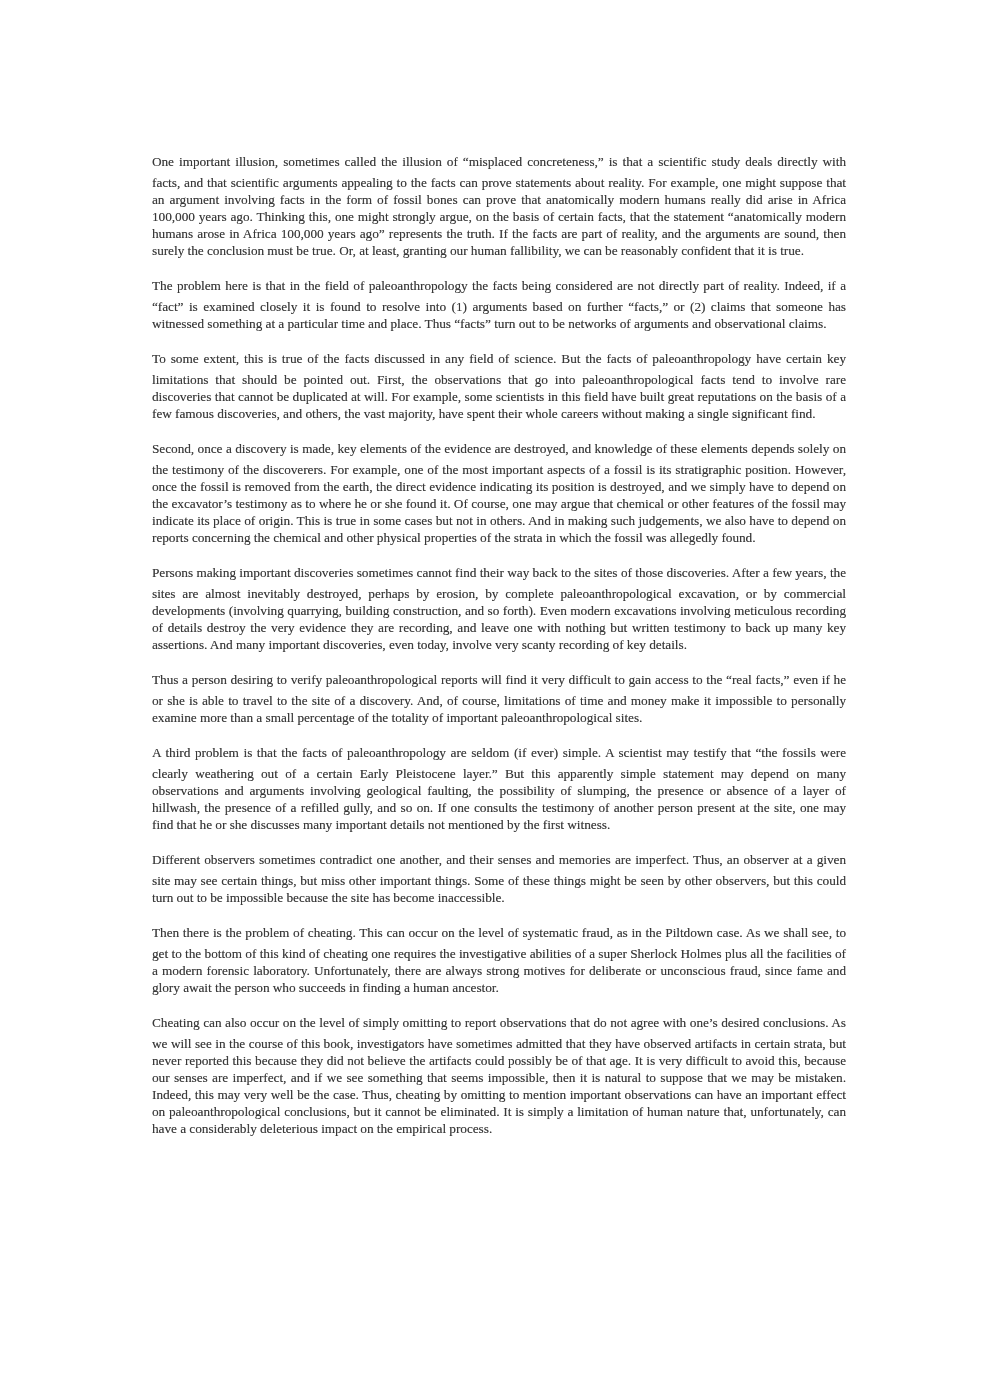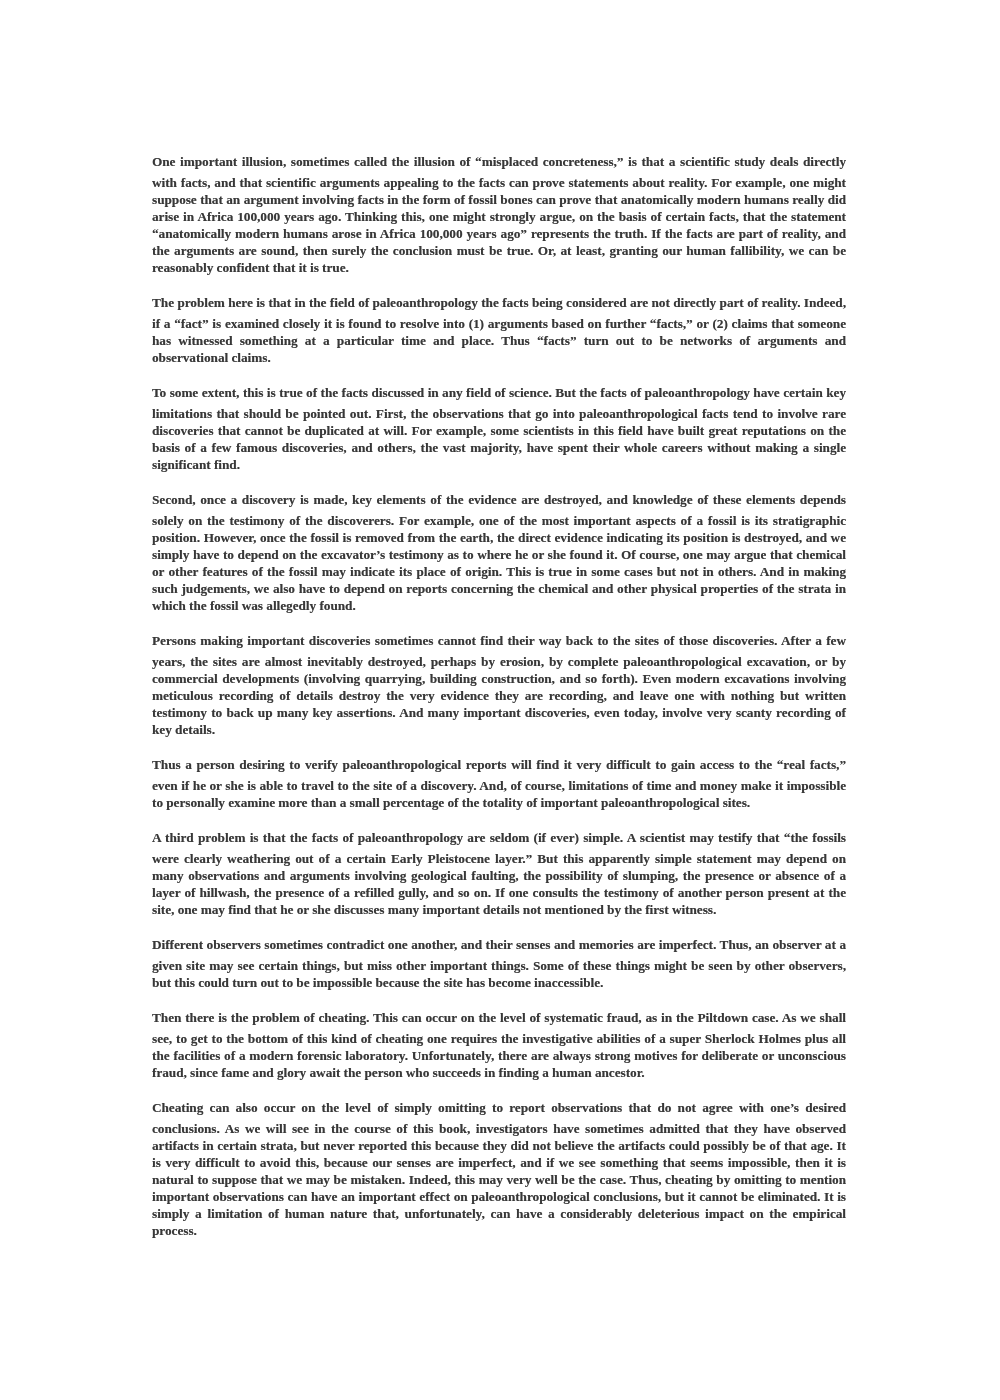--- a/index.html
+++ b/index.html
@@ -21,21 +21,20 @@
     width: 694px;
   }
   .para {
     margin: 0 0 14px 0;
     font-family: "Liberation Serif", serif;
     font-size: 13.2px;
     line-height: 17px;
     text-align: justify;
     color: #383838;
     text-shadow: 0.2px 0.2px 0.35px rgba(70,70,70,0.55);
-    font-weight: bold;
   }
   .para::first-line {
     line-height: 25px; 
   }
 </style>
 </head>
 <body>
 
 <div class="page">
   <div class="text-block">

